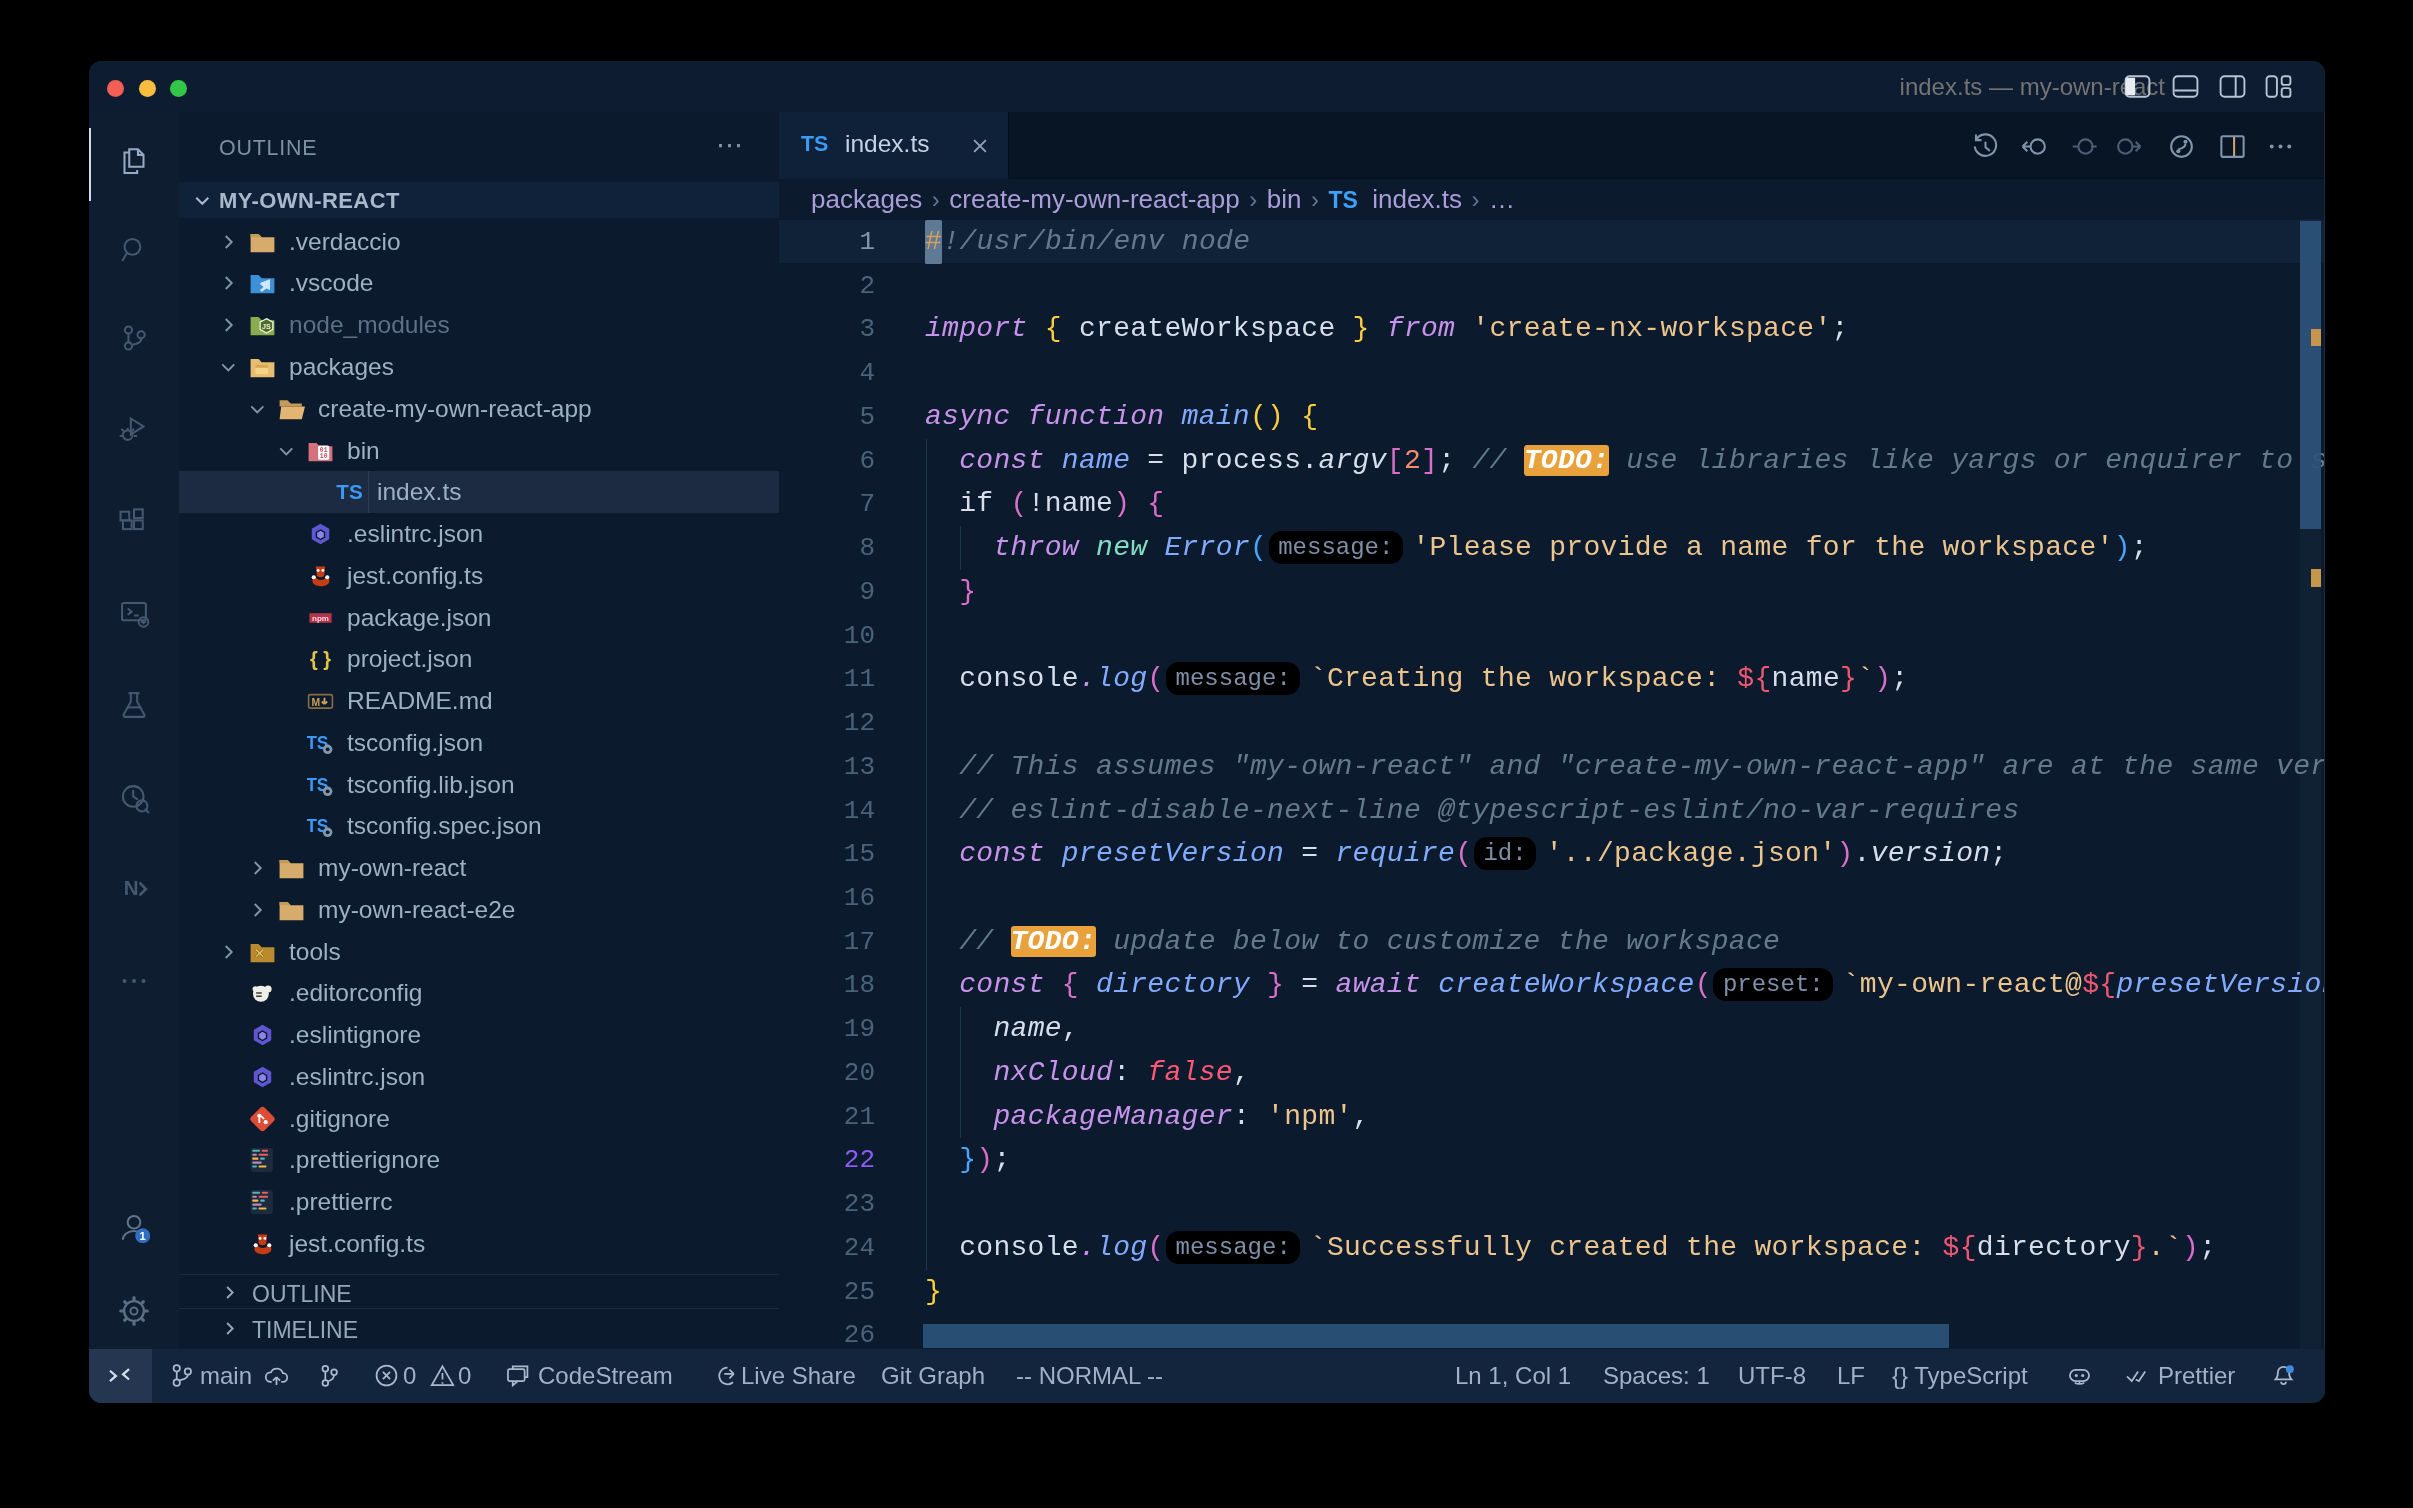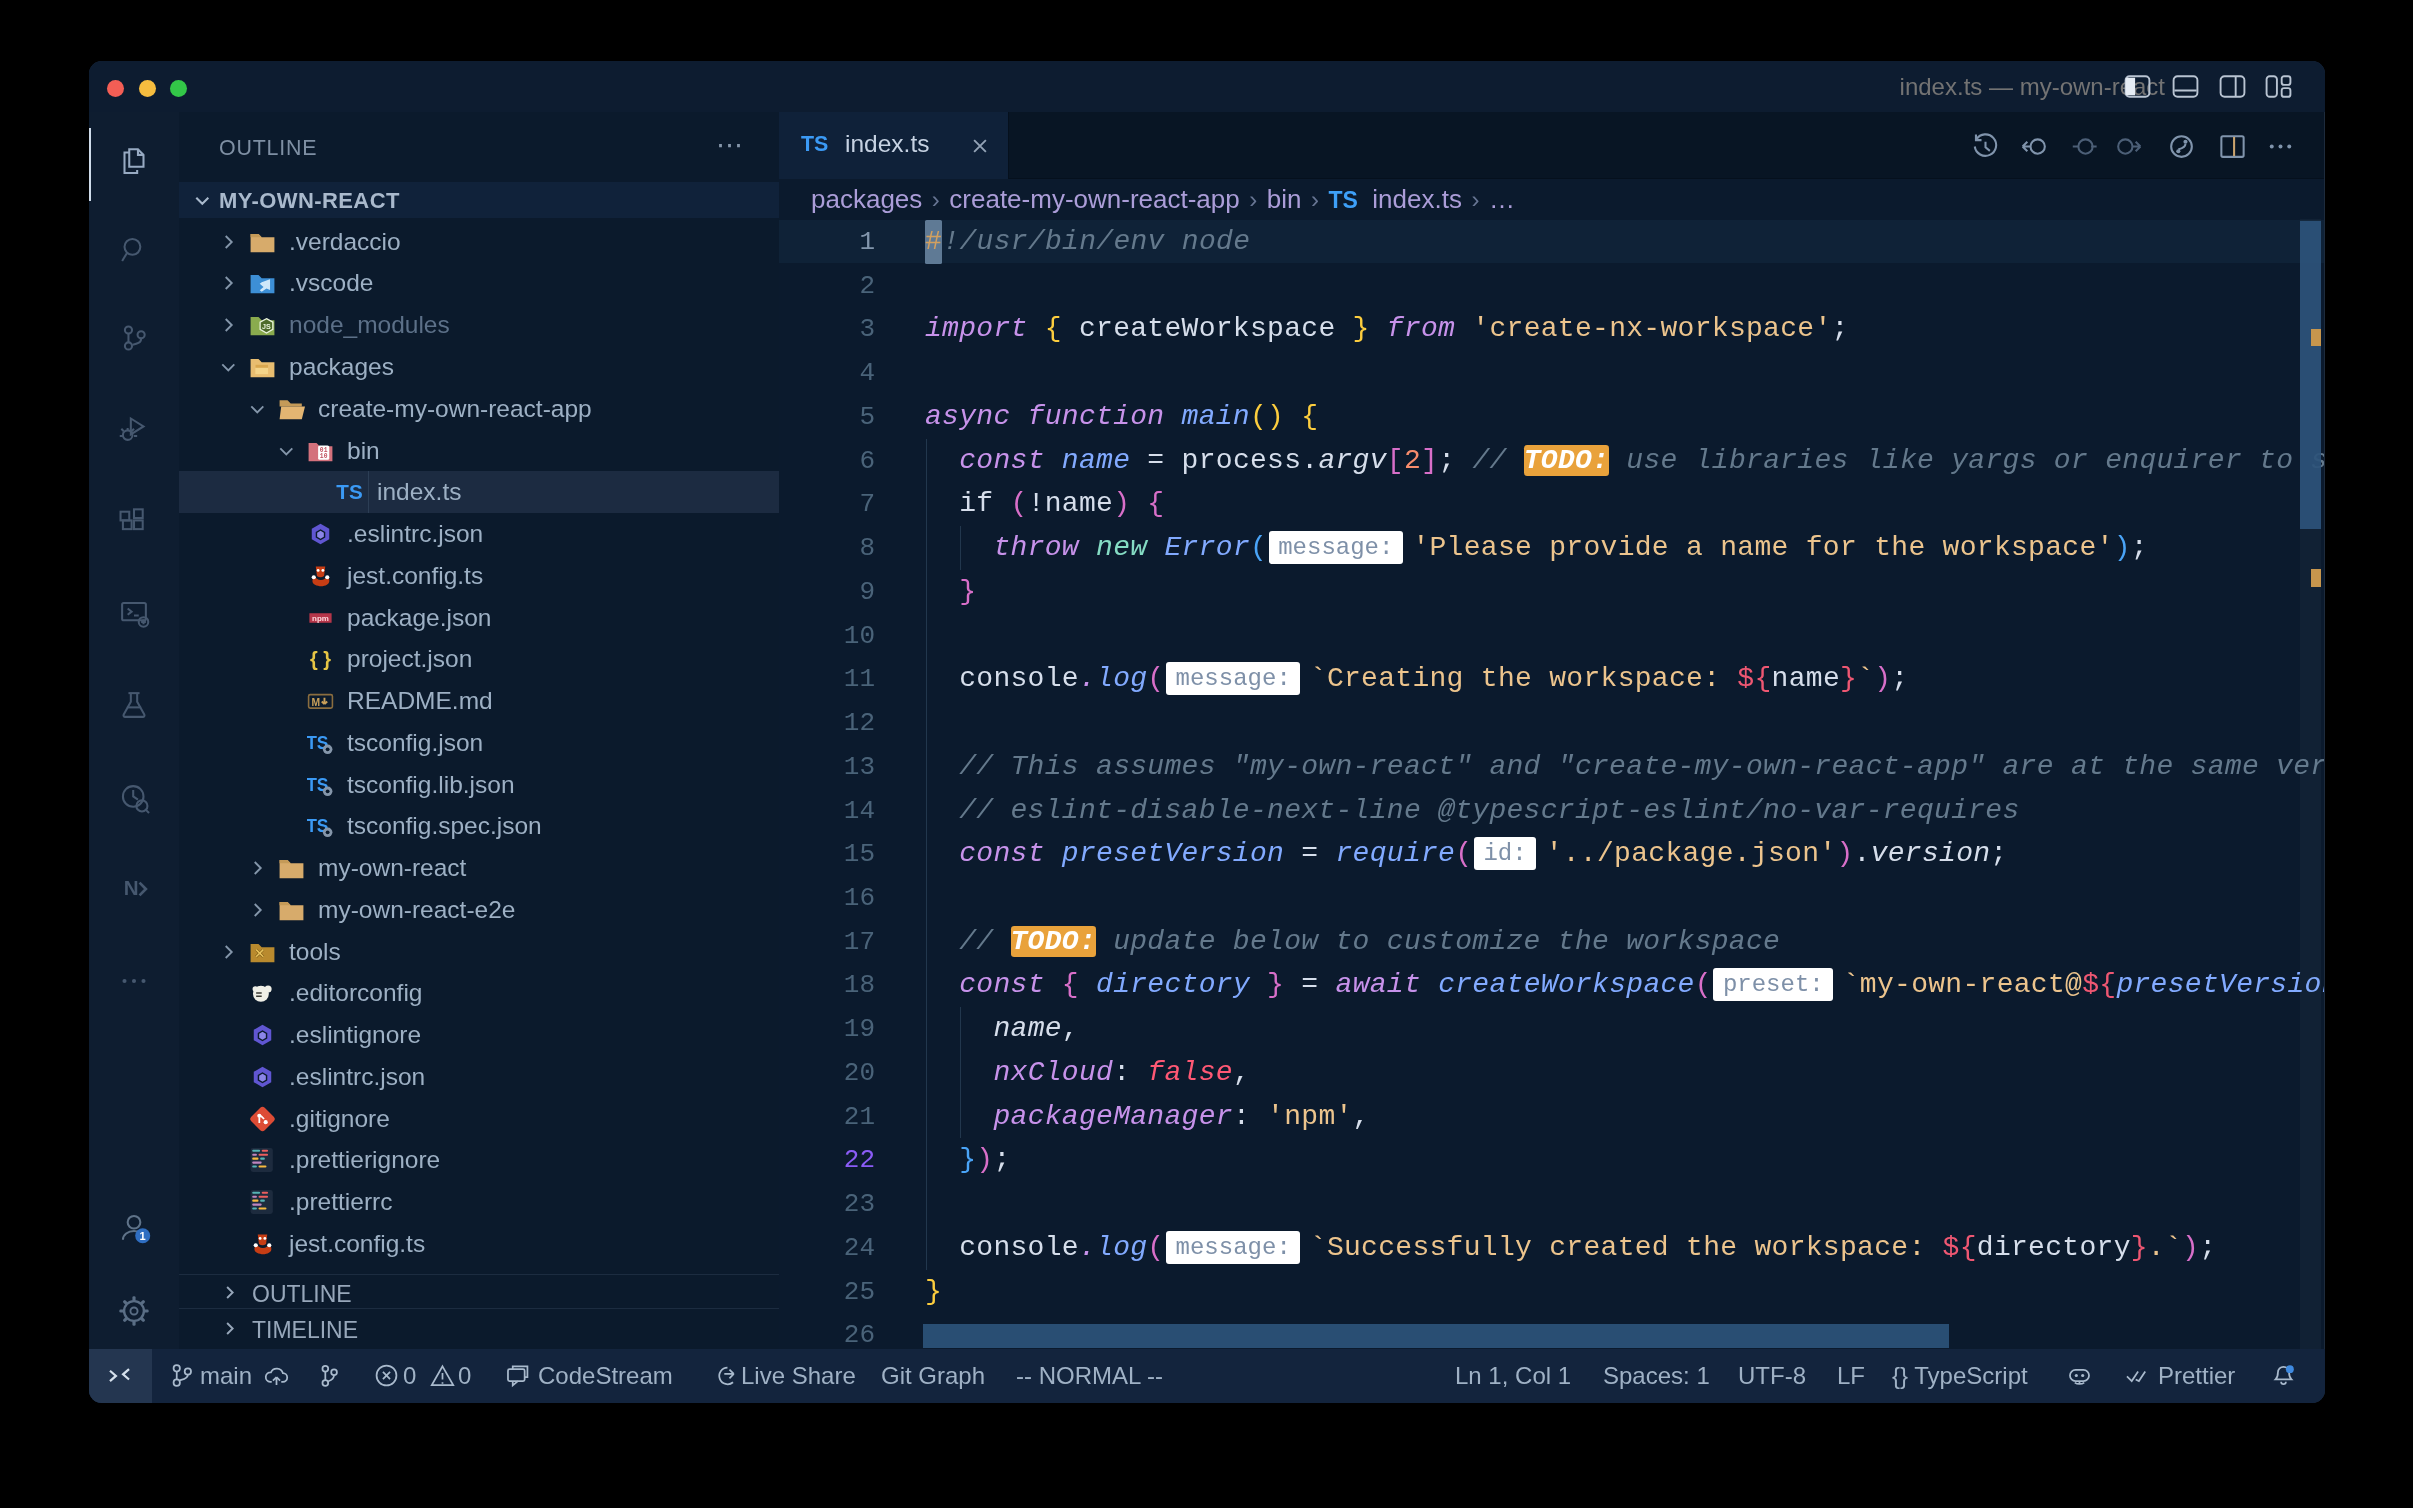--- a/index.html
+++ b/index.html
@@ -42,21 +42,21 @@
 .str{color:#ecc48d}
 .num{color:#f78c6c}
 .cm{color:#64798c;font-style:italic}
 .b1{color:#fccd3e}
 .b2{color:#d86fc9}
 .b3{color:#4aa4f7}
 .red{color:#ee5772}
 .teal{color:#85dcc4;font-style:italic}
 .fls{color:#ff5874;font-style:italic}
 .todo{background:#e9a23b;color:#fff;font-style:italic;font-weight:bold;border-radius:3.2px}
-.chip{display:inline-block;background:#ffffff;color:#7e90a8;border-radius:3px;font-size:24px;line-height:33px;height:33px;padding:0 9.5px;margin:0 9.5px 0 1.6px;vertical-align:middle;font-style:normal;letter-spacing:0}
+.chip{display:inline-block;background:#000000;color:#7e90a8;border-radius:13px;font-size:24px;line-height:33px;height:33px;padding:0 9.5px;margin:0 9.5px 0 1.6px;vertical-align:middle;font-style:normal;letter-spacing:0}
 
 #statusbar{position:absolute;left:0;top:1288px;width:2236px;height:54px;background:#13243d;color:#9fb1c5;font-size:24px}
 #remote{position:absolute;left:0;top:0;width:63px;height:54px;background:#243650}
 .st{position:absolute;top:0;height:54px;line-height:54px;white-space:nowrap}
 .sic{position:absolute;top:13.4px;width:27px;height:27px}
 </style></head>
 <body>
 <div id="win">
   <div id="titlebar">
     <div class="tl" style="left:18px;background:#f35e55"></div>

